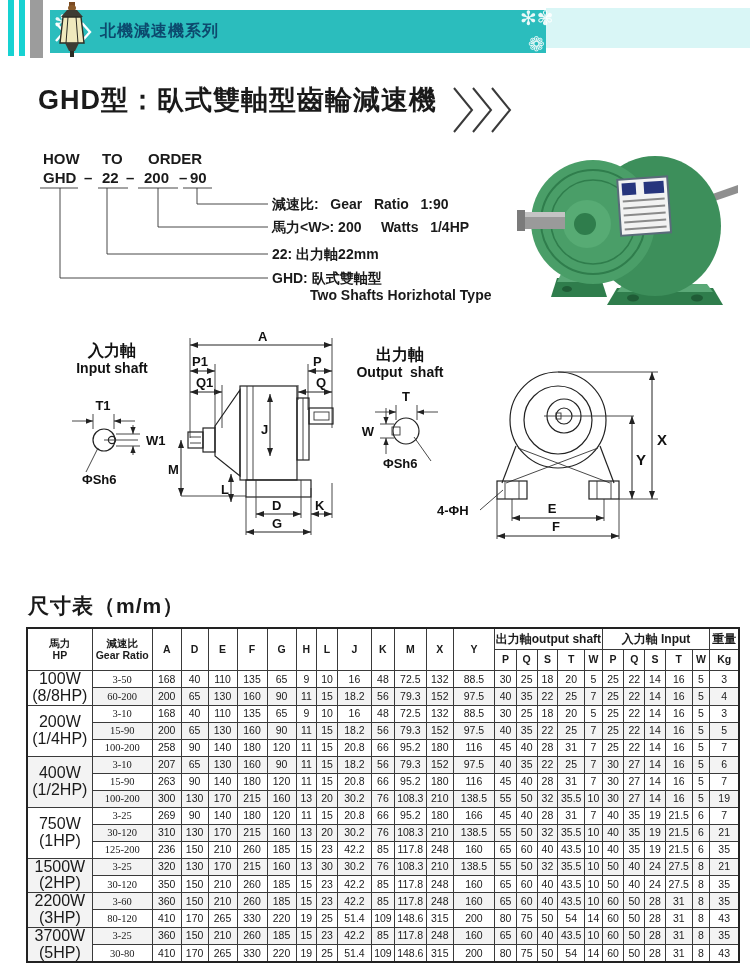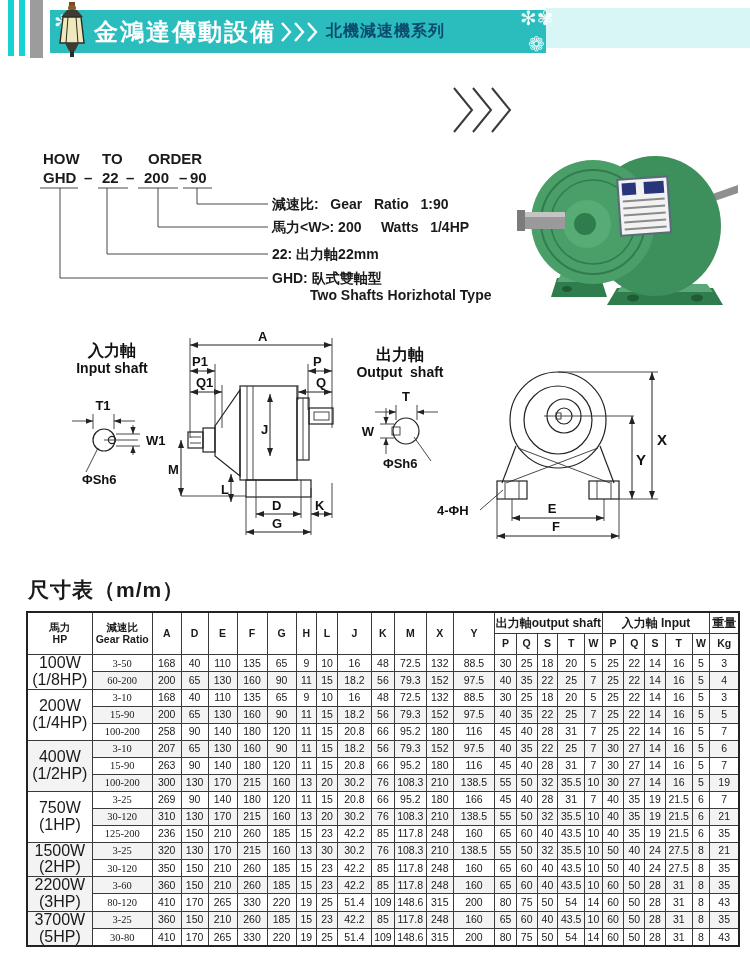--- a/index.html
+++ b/index.html
@@ -33,21 +33,21 @@
   .lbl-big{font:bold 15px "Liberation Sans",sans-serif;fill:#111;}
   .dtitle{font:bold 16px "Liberation Sans",sans-serif;fill:#111;}
   .dtitle2{font:600 14px "Liberation Sans",sans-serif;fill:#111;}
   .ln{stroke:#222;stroke-width:1.2;fill:none;}
   .thin{stroke:#333;stroke-width:.9;fill:none;}
   .dim{stroke:#222;stroke-width:1;fill:none;marker-start:url(#ah);marker-end:url(#ah);}
   .otext{font:600 15px "Liberation Sans",sans-serif;fill:#1a1a1a;}
   .otext-sm{font:600 14px "Liberation Sans",sans-serif;fill:#1a1a1a;}
   
   .table-wrap{position:absolute;left:26px;top:576px;width:716px;}
-  .table-title{font-size:21px;font-weight:bold;letter-spacing:1px;margin:0 0 7px 2px;}
+  .table-title{font-size:21px;font-weight:bold;letter-spacing:1px;margin:16px 0 7px 2px;}
   table.dims{border-collapse:collapse;table-layout:fixed;width:714px;font-size:10.5px;}
   table.dims td,table.dims th{border:1px solid #3a3a3a;text-align:center;padding:0;height:16px;line-height:1.05;overflow:hidden;font-weight:normal;}
   table.dims{border:2px solid #222;padding-left:16px;}
   table.dims thead th{font-weight:bold;height:20px;}
   table.dims thead .two-line div{font-size:10.5px;}
   table.dims thead .zh{font-size:12px;}
   tr.alt td{background:#f3f3f3;}
   td.hp-cell div{font-size:16px;text-align:center;}
   td.ratio-cell{font-size:10.5px;font-family:Liberation Serif, serif;}
 </style>
@@ -56,41 +56,41 @@
 
 <div>
   <div class="edge-bar bar-c1"></div>
   <div class="edge-bar bar-c2"></div>
   <div class="edge-bar bar-g"></div>
   <div class="banner-light"></div>
   <div class="banner">
     <span class="ornament" style="left:4px;top:0;">✻</span>
     <span class="ornament" style="left:470px;top:-4px;">✻✾</span>
     <span class="ornament" style="left:478px;top:22px;">❁</span>
-    <span class="banner-title">金鴻達傳動設備</span>
     <svg class="chev" width="42" height="20" viewBox="0 0 42 20">
       <polyline points="2,1 10,10 2,19" stroke="#fff" stroke-width="2.4" fill="none"></polyline>
       <polyline points="15,1 23,10 15,19" stroke="#fff" stroke-width="2.4" fill="none"></polyline>
       <polyline points="28,1 36,10 28,19" stroke="#fff" stroke-width="2.4" fill="none"></polyline>
     </svg>
     <span class="banner-series">北機減速機系列</span>
   </div>
   <svg class="lamp" width="30" height="58" viewBox="0 0 30 58">
     <rect x="12" y="1" width="6" height="4" fill="#7a4a22"></rect>
     <ellipse cx="15" cy="7" rx="4" ry="3" fill="#8a5a2a"></ellipse>
     <polygon points="4,16 26,16 20,9 10,9" fill="#3c3c34"></polygon>
     <polygon points="6,16 24,16 27,42 3,42" fill="#efe9bd" stroke="#2c2c24" stroke-width="1.4"></polygon>
     <line x1="11" y1="16" x2="9" y2="42" stroke="#2c2c24" stroke-width="1"></line>
     <line x1="19" y1="16" x2="21" y2="42" stroke="#2c2c24" stroke-width="1"></line>
     <polygon points="8,42 22,42 18,50 12,50" fill="#3c3c34"></polygon>
     <rect x="13" y="50" width="4" height="6" fill="#2c2c24"></rect>
   </svg>
 </div>
 
 <div class="sec-title">
+  <div class="zh">GHD型：臥式雙軸型齒輪減速機</div>
 </div>
 <svg class="title-chev" width="62" height="48" viewBox="0 0 62 48">
   <polyline points="2,2 20,24 2,46" stroke="#3a3a3a" stroke-width="2" fill="none"></polyline>
   <polyline points="21,2 39,24 21,46" stroke="#3a3a3a" stroke-width="2" fill="none"></polyline>
   <polyline points="40,2 58,24 40,46" stroke="#3a3a3a" stroke-width="2" fill="none"></polyline>
 </svg>
 
 <svg style="position:absolute;left:38px;top:150px;" width="480" height="160" viewBox="0 0 480 160">
   <text class="otext" x="5" y="14">HOW</text>
   <text class="otext" x="64" y="14">TO</text>
@@ -360,21 +360,21 @@
         <th>S</th>
         <th>T</th>
         <th>W</th>
         <th>Kg</th>
       </tr>
     </thead>
     <tbody>
         <tr>
           <td rowspan="2" class="hp-cell">
             <div>100W</div>
-            <div>(1/8HP)</div>
+            <div>(8/8HP)</div>
           </td>
           <td class="ratio-cell">3-50</td>
           <td>168</td>
           <td>40</td>
           <td>110</td>
           <td>135</td>
           <td>65</td>
           <td>9</td>
           <td>10</td>
           <td>16</td>

